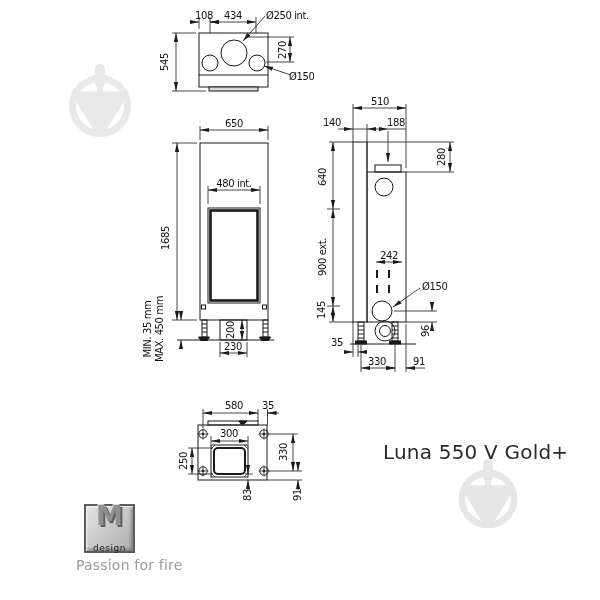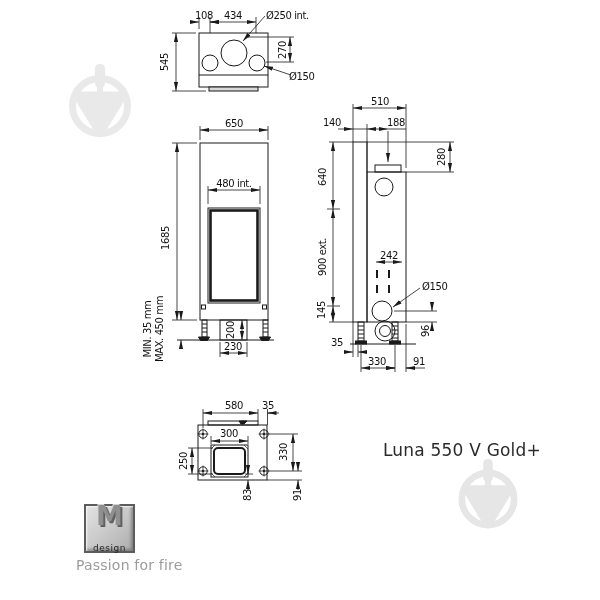--- a/index.html
+++ b/index.html
@@ -3,21 +3,21 @@
 <meta charset="utf-8">
 <style>
   html,body{margin:0;padding:0;}
   body{width:600px;height:600px;background:#ffffff;position:relative;overflow:hidden;
        font-family:"DejaVu Sans",sans-serif;}
   #stage{position:absolute;inset:0;}
   svg{position:absolute;left:0;top:0;}
   svg text{font-family:"DejaVu Sans",sans-serif;font-size:10px;letter-spacing:-0.4px;
            fill:#111;stroke:none;}
   .lbl{stroke:none;fill:#111;}
-  .title{position:absolute;left:383px;top:440px;font-size:17px;color:#2b2b2b;
+  .title{position:absolute;left:383px;top:440px;font-size:20px;color:#2b2b2b;
          letter-spacing:0.2px;white-space:nowrap;}
   .logo{position:absolute;left:84px;top:504px;width:51px;height:49px;
         border:2px solid #5c5c5c;box-sizing:border-box;
         background:linear-gradient(135deg,#e3e3e3 0%,#c6c6c6 55%,#adadad 100%);
         box-shadow:inset 1px 1px 2px rgba(255,255,255,.8),inset -2px -2px 3px rgba(0,0,0,.30);
         display:flex;flex-direction:column;align-items:center;justify-content:center;}
   .logo-m{font-size:27px;font-weight:bold;line-height:22px;color:#8f8f8f;
           text-shadow:2px 2px 0 #606060,-1px -1px 0 #d6d6d6;}
   .logo-design{font-size:9px;line-height:10px;color:#242424;letter-spacing:0.5px;
                margin-top:16px;}

